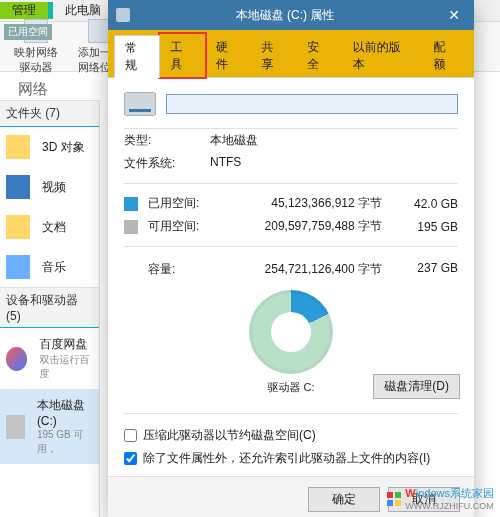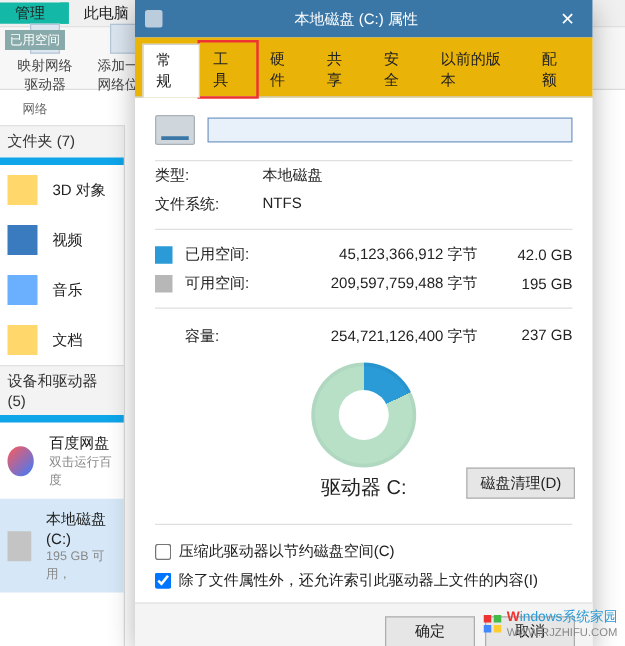--- a/index.html
+++ b/index.html
@@ -2,27 +2,27 @@
 <html><head>
 <meta charset="utf-8">
 <style>
   * { box-sizing: border-box; margin: 0; padding: 0; font-family: "Microsoft YaHei", "Segoe UI", sans-serif; }
   body { width: 500px; height: 517px; overflow: hidden; background: #fff; font-size: 12px; color: #222; position: relative; }
 
   
   .explorer { position: absolute; inset: 0; background: #ffffff; }
   .explorer-header { display: flex; background: #f0f0f0; border-bottom: 1px solid #ddd; height: 22px; align-items: center; }
   .explorer-header .ttab { padding: 0 12px; color: #222; }
-  .explorer-header .ttab.active { background: #14b8a6; border-right: 7px solid #14b8a6; }
+  .explorer-header .ttab.active { background: #84cc16; border-right: 5px solid #14b8a6; }
   .explorer-toolbar { height: 50px; background: #f7f7f7; border-bottom: 1px solid #ddd; display: flex; align-items: center; gap: 8px; padding: 0 8px; }
   .explorer-toolbar .tool { text-align: center; font-size: 11px; color: #444; width: 56px; }
   .explorer-toolbar .tool .ico { width: 24px; height: 24px; margin: 0 auto 2px; background: #dce6f0; border: 1px solid #b5c6d8; }
 
   .explorer-body { position: absolute; top: 72px; left: 0; width: 100px; bottom: 0; border-right: 1px solid #ddd; }
-  .section-head { background: #f3f3f3; padding: 4px 6px; font-size: 12px; color: #333; border-bottom: 6px solid #0ea5e9; border-top: 1px solid #e0e0e0;}
+  .section-head { background: #f3f3f3; padding: 4px 6px; font-size: 12px; color: #333; border-bottom: 1px solid #0ea5e9; border-top: 1px solid #e0e0e0;}
   .item { display: flex; align-items: center; gap: 12px; padding: 8px 6px; }
   .item .ic { width: 24px; height: 24px; background: #ffd76b; }
   .item .ic.video { background: #3a7bbf; }
   .item .ic.music { background: #6bb0ff; }
   .item .ic.baidu { background: linear-gradient(135deg,#ff5a5a,#3a7bff); border-radius: 50%; }
   .item .ic.disk { background: #c4c4c4; }
   .item .txt { font-size: 12px; color: #222; }
   .item .sub { font-size: 10px; color: #888; }
   .item.sel { background: #d6e8f7; }
 
@@ -61,21 +61,21 @@
   .cap-row { display: flex; padding: 6px 0 2px 0; }
   .cap-row .lbl { width: 90px; padding-left: 24px; }
   .cap-row .bytes { flex: 1; text-align: right; padding-right: 16px; }
   .cap-row .gb { width: 60px; text-align: right; }
 
   .pie-wrap { display:flex; flex-direction: column; align-items:center; margin: 10px 0 6px 0; position: relative; }
   .pie { width: 84px; height: 84px; border-radius: 50%;
          background: conic-gradient(#2a9bd6 0deg 64deg, #b8e0c7 64deg 360deg);
          box-shadow: inset 0 0 0 3px rgba(0,0,0,0.04); }
   .pie-hole { position: absolute; width: 40px; height: 40px; border-radius: 50%; background:#fff; left:50%; top:22px; transform: translateX(-50%); }
-  .drive-label { margin-top: 6px; font-size: 16px; text-align: center; }
+  .drive-label { margin-top: 6px; font-size: 11px; text-align: center; }
 
   .cleanup { position: absolute; right: 14px; bottom: 118px; }
   .btn { background: #e6e6e6; border: 1px solid #adadad; padding: 3px 10px; font-size: 12px; color: #222; }
 
   .checks { margin-top: 12px; border-top: 1px solid #e0e0e0; padding-top: 10px; }
   .chk { display: flex; align-items: center; gap: 6px; padding: 3px 0; font-size: 12px; }
   .chk input { width: 13px; height: 13px; }
 
   .dlg-buttons { display: flex; justify-content: flex-end; gap: 8px; padding: 10px 14px; border-top: 1px solid #e0e0e0; background: #f4f4f4; }
   .dlg-buttons .btn { min-width: 72px; text-align: center; }
@@ -102,39 +102,39 @@
       <div class="ico"></div>
       <div style="white-space:pre-line">映射网络
 驱动器</div>
     </div>
     <div class="tool">
       <div class="ico"></div>
       <div style="white-space:pre-line">添加一个
 网络位置</div>
     </div>
   </div>
-  <div style="position:absolute; left:18px; top:80px; font-size:10px; color:#666;">网络</div>
+  <div style="position:absolute; left:18px; top:80px; font-size:15px; color:#666;">网络</div>
 
   <div class="explorer-body" style="top:100px;">
     <div class="section-head">文件夹 (7)</div>
     <div class="item">
         <div class="ic"></div>
         <div class="txt">3D 对象</div>
       </div>
     <div class="item">
         <div class="ic video"></div>
         <div class="txt">视频</div>
       </div>
     <div class="item">
+        <div class="ic"></div>
+        <div class="txt">文档</div>
+      </div>
+    <div class="item">
         <div class="ic music"></div>
         <div class="txt">音乐</div>
-      </div>
-    <div class="item">
-        <div class="ic"></div>
-        <div class="txt">文档</div>
       </div>
 
     <div class="section-head">设备和驱动器 (5)</div>
     <div class="item">
       <div class="ic baidu"></div>
       <div>
         <div class="txt">百度网盘</div>
         <div class="sub">双击运行百度</div>
       </div>
     </div>

